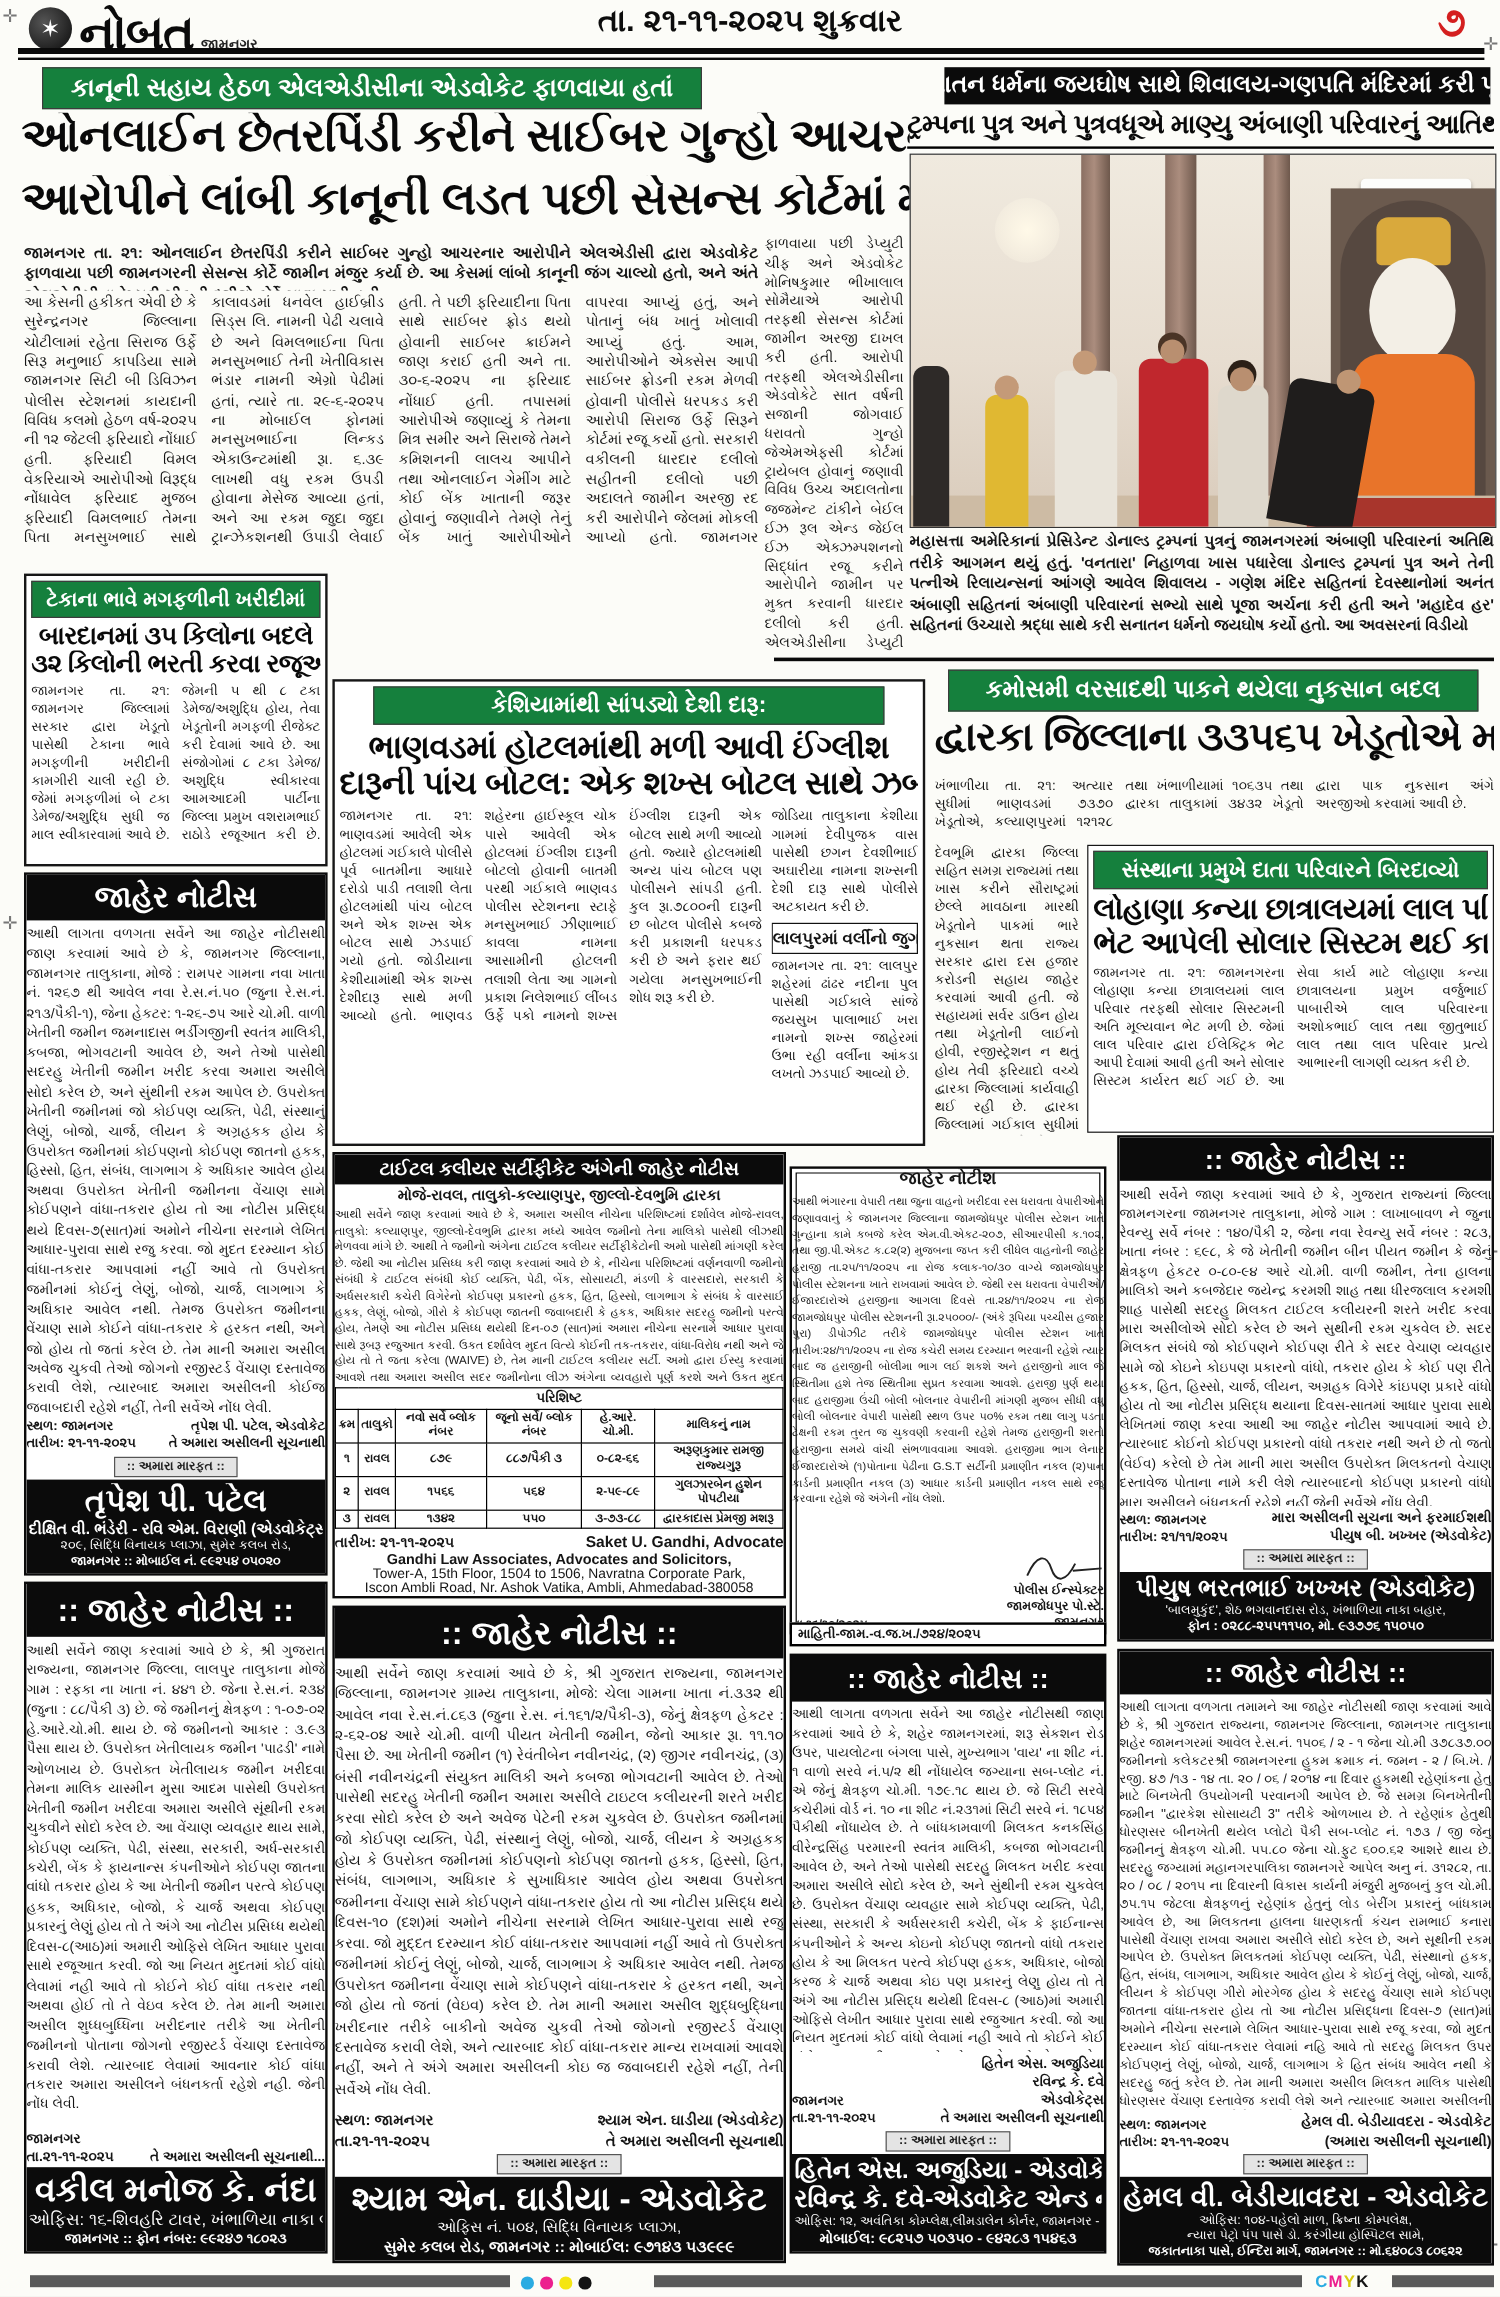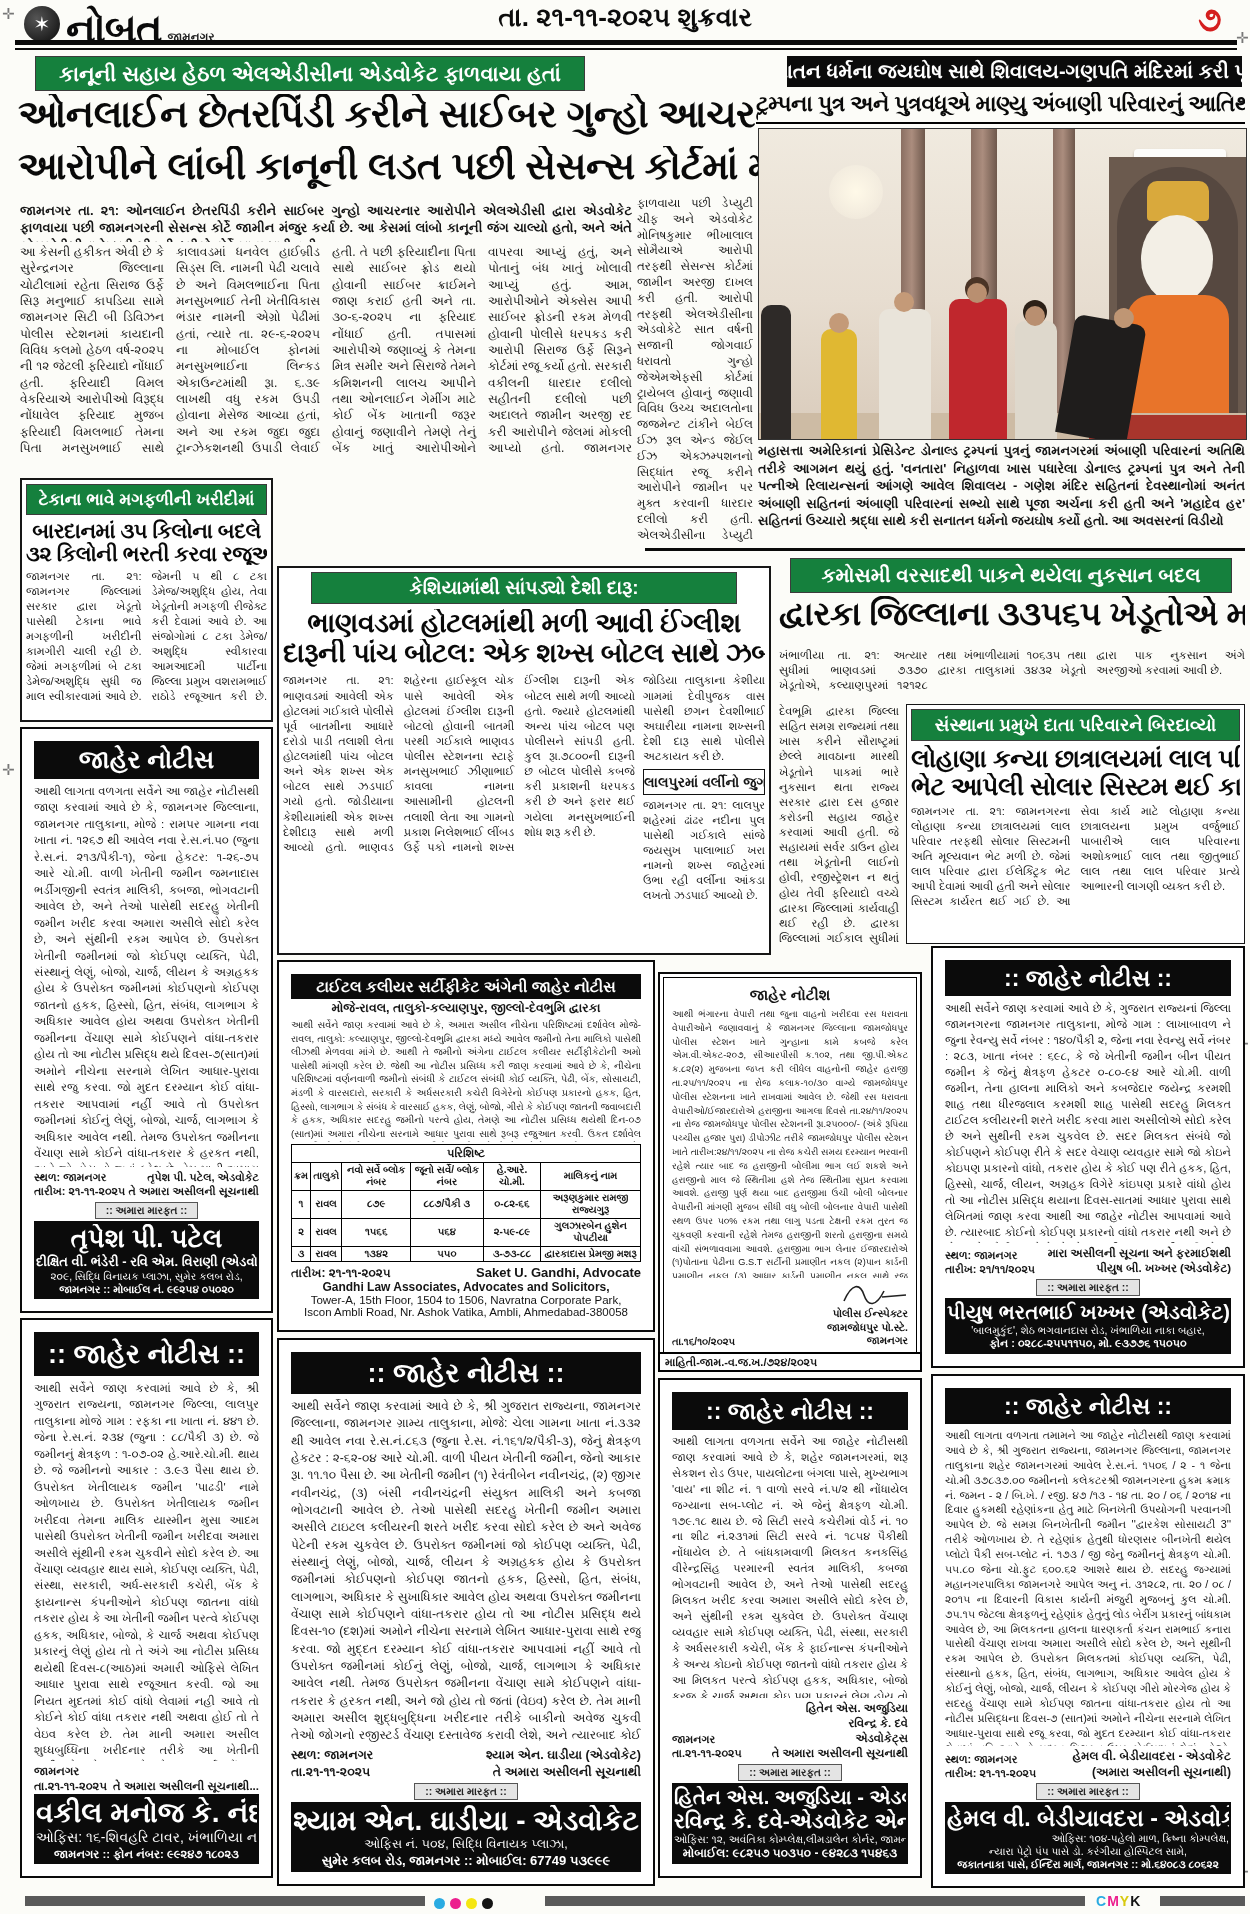--- a/index.html
+++ b/index.html
@@ -22,21 +22,21 @@
                display:flex;align-items:center;justify-content:center;white-space:nowrap;overflow:hidden;}
   .headline{font-weight:900;color:#090909;text-align:center;line-height:1.1;letter-spacing:-0.5px;
             white-space:nowrap;overflow:hidden;}
   .body-text{text-align:justify;color:#141414;overflow:hidden;line-height:1.34;}
   .lead{font-weight:bold;}
   .cols-2{column-count:2;column-gap:10px;}
   .cols-3{column-count:3;column-gap:10px;}
   .cols-4{column-count:4;column-gap:12px;}
   .story-box{border:2px solid #161616;background:#fff;padding:4px;box-sizing:border-box;overflow:hidden;}
   
-  .notice{border:2px solid #0a0a0a;background:#fff;padding:12px;box-sizing:border-box;
+  .notice{border:2px solid #0a0a0a;background:#fff;padding:0;box-sizing:border-box;
           display:flex;flex-direction:column;overflow:hidden;}
   .notice-title-black{background:#0b0b0b;color:#fff;font-weight:bold;text-align:center;flex:none;
           display:flex;align-items:center;justify-content:center;white-space:nowrap;overflow:hidden;}
   .notice-body{text-align:justify;overflow:hidden;line-height:1.42;flex:1;margin-top:4px;}
   .sig-row{display:flex;justify-content:space-between;align-items:flex-end;font-weight:bold;flex:none;margin-top:3px;}
   .sig-left div,.sig-right div{line-height:1.3;}
   .sig-right{text-align:right;}
   .via-chip{align-self:center;border:1px solid #555;background:#e4e4e4;color:#222;font-weight:bold;
             font-size:10.5px;padding:0 10px;line-height:15px;margin:3px 0 2px 0;flex:none;}
   .adv-box{background:#0b0b0b;color:#fff;text-align:center;padding:3px 2px;flex:none;overflow:hidden;}
@@ -256,21 +256,21 @@
       </div>
       <div class="sig-right">
         <div>શ્યામ એન. ઘાડીયા (એડવોકેટ)</div>
         <div>તે અમારા અસીલની સૂચનાથી</div>
       </div>
     </div>
     <div class="via-chip">:: અમારા મારફત ::</div>
     <div class="adv-box">
       <div class="adv-name" style="font-size:28px;">શ્યામ એન. ઘાડીયા - એડવોકેટ</div>
       <div class="adv-line" style="font-size:12.5px;">ઓફિસ નં. ૫૦૪, સિદ્ધિ વિનાયક પ્લાઝા,</div>
-      <div class="adv-line" style="font-size:13px;font-weight:bold;">સુમેર કલબ રોડ, જામનગર :: મોબાઈલ: 67749 ૫૩૯૯૯</div>
+      <div class="adv-line" style="font-size:13px;font-weight:bold;">સુમેર કલબ રોડ, જામનગર :: મોબાઈલ: ૯૭૧૪૩ ૫૩૯૯૯</div>
     </div>
   </div>
 
   <div class="abs notice" style="left:658px;top:972px;width:264px;height:390px;box-shadow:inset 0 0 0 3px #fff, inset 0 0 0 4px #000;">
     <div style="text-align:center;font-weight:bold;font-size:15px;flex:none;">જાહેર નોટીશ</div>
     <div class="notice-body" style="font-size:9.2px;line-height:1.5;">આથી ભંગારના વેપારી તથા જુના વાહનો ખરીદવા રસ ધરાવતા વેપારીઓને જણાવવાનું કે જામનગર જિલ્લાના જામજોધપુર પોલીસ સ્ટેશન ખાતે ગુન્હાના કામે કબજે કરેલ એમ.વી.એકટ-૨૦૭, સીઆરપીસી ક.૧૦૨, તથા જી.પી.એકટ ક.૮૨(૨) મુજબના જપ્ત કરી લીધેલ વાહનોની જાહેર હરાજી તા.૨૫/૧૧/૨૦૨૫ ના રોજ કલાક-૧૦/૩૦ વાગ્યે જામજોધપુર પોલીસ સ્ટેશનના ખાતે રાખવામાં આવેલ છે. જેથી રસ ધરાવતા વેપારીઓ/ઈજારદારોએ હરાજીના આગલા દિવસે તા.૨૪/૧૧/૨૦૨૫ ના રોજ જામજોધપુર પોલીસ સ્ટેશનની રૂા.૨૫૦૦૦/- (અંકે રૂપિયા પચ્ચીસ હજાર પુરા) ડીપોઝીટ તરીકે જામજોધપુર પોલીસ સ્ટેશન ખાતે તારીખ:૨૪/૧૧/૨૦૨૫ ના રોજ કચેરી સમય દરમ્યાન ભરવાની રહેશે ત્યાર બાદ જ હરાજીની બોલીમા ભાગ લઈ શકશે અને હરાજીનો માલ જે સ્થિતીમા હશે તેજ સ્થિતીમા સુપ્રત કરવામા આવશે. હરાજી પુર્ણ થયા બાદ હરાજીમા ઉંચી બોલી બોલનાર વેપારીની માંગણી મુજબ સીધી વધુ બોલી બોલનાર વેપારી પાસેથી સ્થળ ઉપર ૫૦% રકમ તથા લાગુ પડતા ટેક્ષની રકમ તુરત જ ચુકવણી કરવાની રહેશે તેમજ હરાજીની શરતો હરાજીના સમયે વાંચી સંભળાવવામા આવશે. હરાજીમા ભાગ લેનાર ઈજારદારોએ (૧)પોતાના પેઢીના G.S.T સર્ટીની પ્રમાણીત નકલ (૨)પાન કાર્ડની પ્રમાણીત નકલ (૩) આધાર કાર્ડની પ્રમાણીત નકલ સાથે રજુ કરવાના રહેશે જે અંગેની નોંધ લેશો.</div>
     <div class="sig-row" style="font-size:10px;align-items:flex-end;">
       <div>તા.૧૬/૧૦/૨૦૨૫</div>
       <div class="sig-right" style="font-weight:bold;font-size:10.5px;">
         <svg width="70" height="26" viewBox="0 0 70 26" style="display:block;margin-left:auto;">
@@ -338,21 +338,21 @@
         <div>તારીખ: ૨૧-૧૧-૨૦૨૫</div>
       </div>
       <div class="sig-right" style="font-size:12px;">
         <div>હેમલ વી. બેડીયાવદરા - એડવોકેટ</div>
         <div>(અમારા અસીલની સૂચનાથી)</div>
       </div>
     </div>
     <div class="via-chip">:: અમારા મારફત ::</div>
     <div class="adv-box">
       <div class="adv-name" style="font-size:23px;">હેમલ વી. બેડીયાવદરા - એડવોકેટ</div>
-      <div class="adv-line" style="font-size:10.5px;text-align:right;">ઓફિસ: ૧૦૪-પહેલો માળ, ક્રિષ્ના કોમ્પલેક્ષ,</div>
+      <div class="adv-line" style="font-size:10.5px;">ઓફિસ: ૧૦૪-પહેલો માળ, ક્રિષ્ના કોમ્પલેક્ષ,</div>
       <div class="adv-line" style="font-size:10.5px;">ન્યારા પેટ્રો પંપ પાસે ડો. કરંગીયા હોસ્પિટલ સામે,</div>
       <div class="adv-line" style="font-size:10.5px;font-weight:bold;">જકાતનાકા પાસે, ઈન્દિરા માર્ગ, જામનગર :: મો.૬૪૦૮૩ ૮૦૬૨૨</div>
     </div>
   </div>
 
   <div class="cmyk-bar" style="left:25px;top:1896px;width:400px;"></div>
   <div class="abs" style="left:434px;top:1895px;">
     <span class="dot" style="background:#2aabe2;"></span><span class="dot" style="background:#ec1f8e;"></span><span class="dot" style="background:#f5e612;"></span><span class="dot" style="background:#141414;"></span>
   </div>
   <div class="cmyk-bar" style="left:545px;top:1896px;width:540px;"></div>

